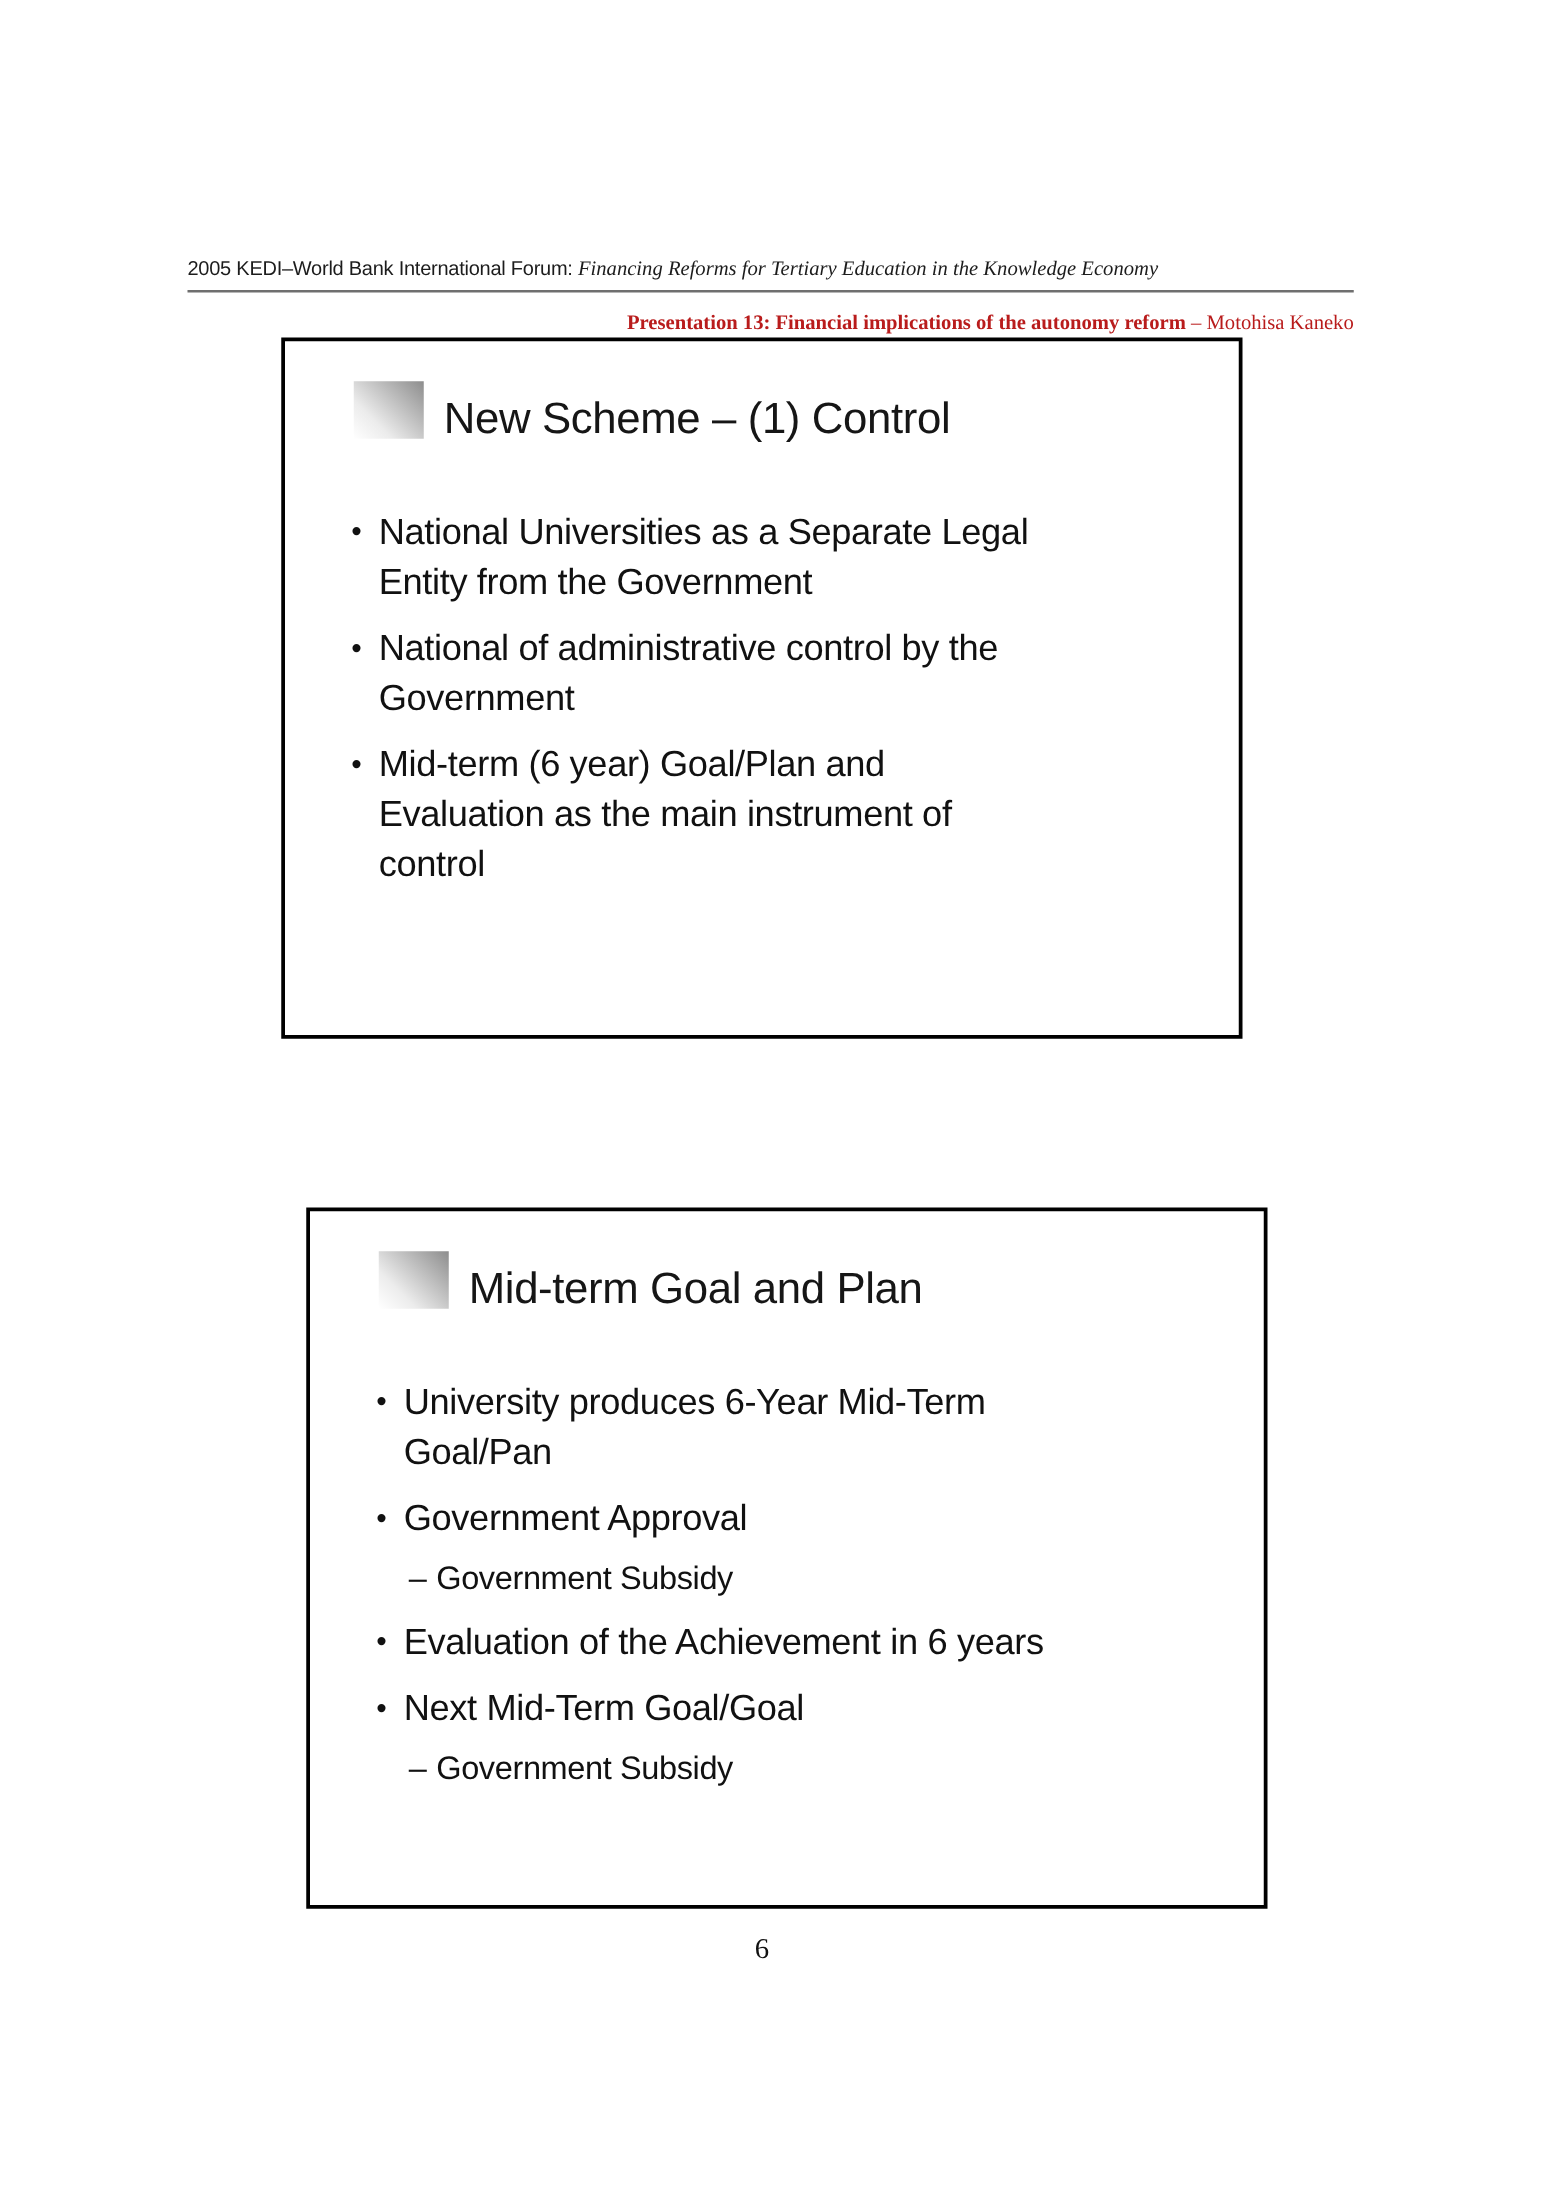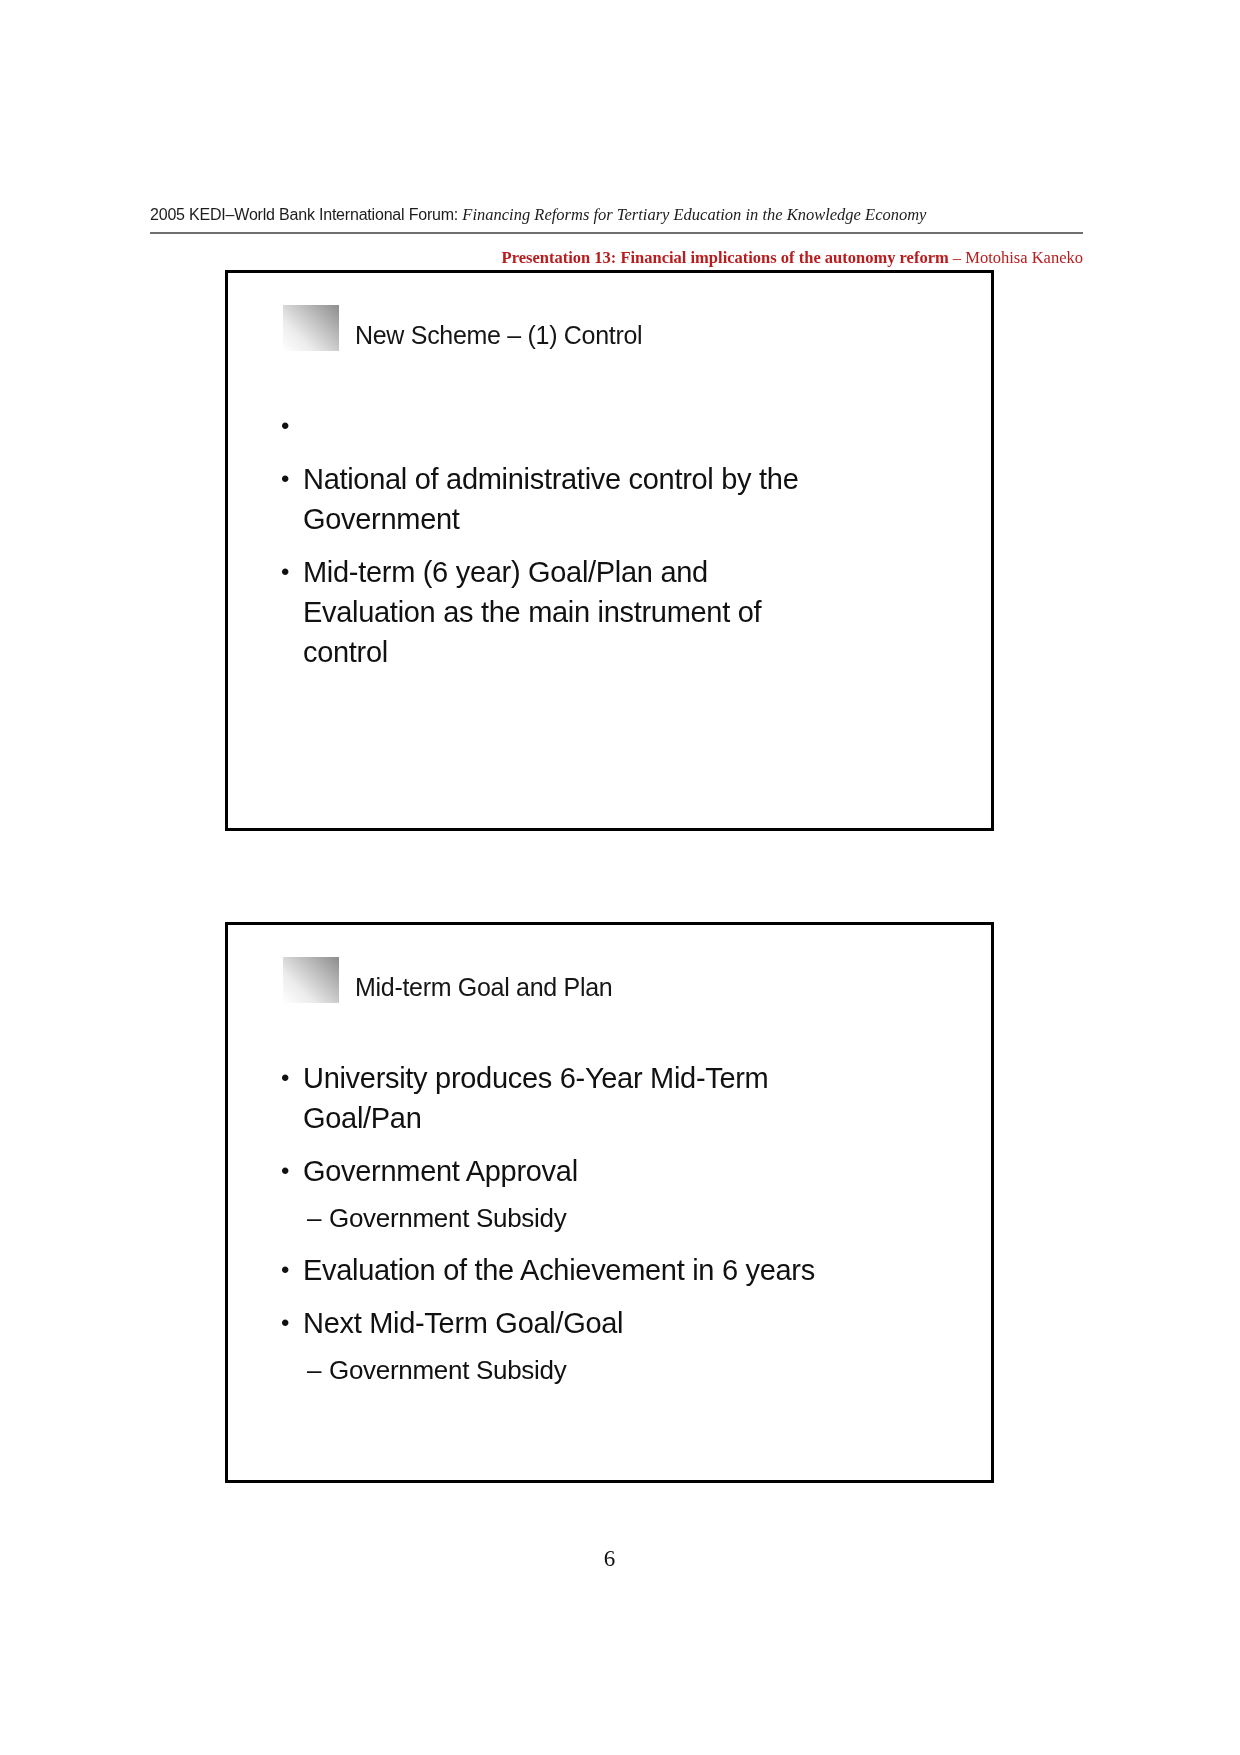--- a/index.html
+++ b/index.html
@@ -55,38 +55,38 @@
   .slide {
     position: absolute;
     left: 225px;
     width: 769px;
     height: 561px;
     border: 3px solid #000000;
     box-sizing: border-box;
     background: #ffffff;
   }
   .slide.first  { top: 270px; }
-  .slide.second { top: 922px; }
+  .slide.second { top: 966px; margin-left: 20px; }
 
   .title-row {
     position: absolute;
     left: 55px;
     top: 32px;
     display: flex;
     align-items: flex-end;
     gap: 16px;
   }
   .gradient-square {
     width: 56px;
     height: 46px;
     background: linear-gradient(45deg, #ffffff 0%, #ececec 30%, #8d8d8d 100%);
     flex: 0 0 auto;
   }
   .slide-title {
-    font-size: 25px;
+    font-size: 35px;
     line-height: 40px;
     letter-spacing: -0.3px;
     color: #161616;
     white-space: nowrap;
     transform: translateY(4px);
   }
 
   .bullets {
     position: absolute;
     left: 53px;
@@ -149,20 +149,22 @@
   </div>
 
   <div class="slide first">
     <div class="title-row">
       <div class="gradient-square"></div>
       <div class="slide-title">New Scheme – (1) Control</div>
     </div>
     <div class="bullets">
       <div class="bullet l1">
         <span class="marker">•</span>
+        <span class="btext">National Universities as a Separate Legal
+Entity from the Government</span>
       </div>
       <div class="bullet l1">
         <span class="marker">•</span>
         <span class="btext">National of administrative control by the
 Government</span>
       </div>
       <div class="bullet l1">
         <span class="marker">•</span>
         <span class="btext">Mid-term (6 year) Goal/Plan and
 Evaluation as the main instrument of

